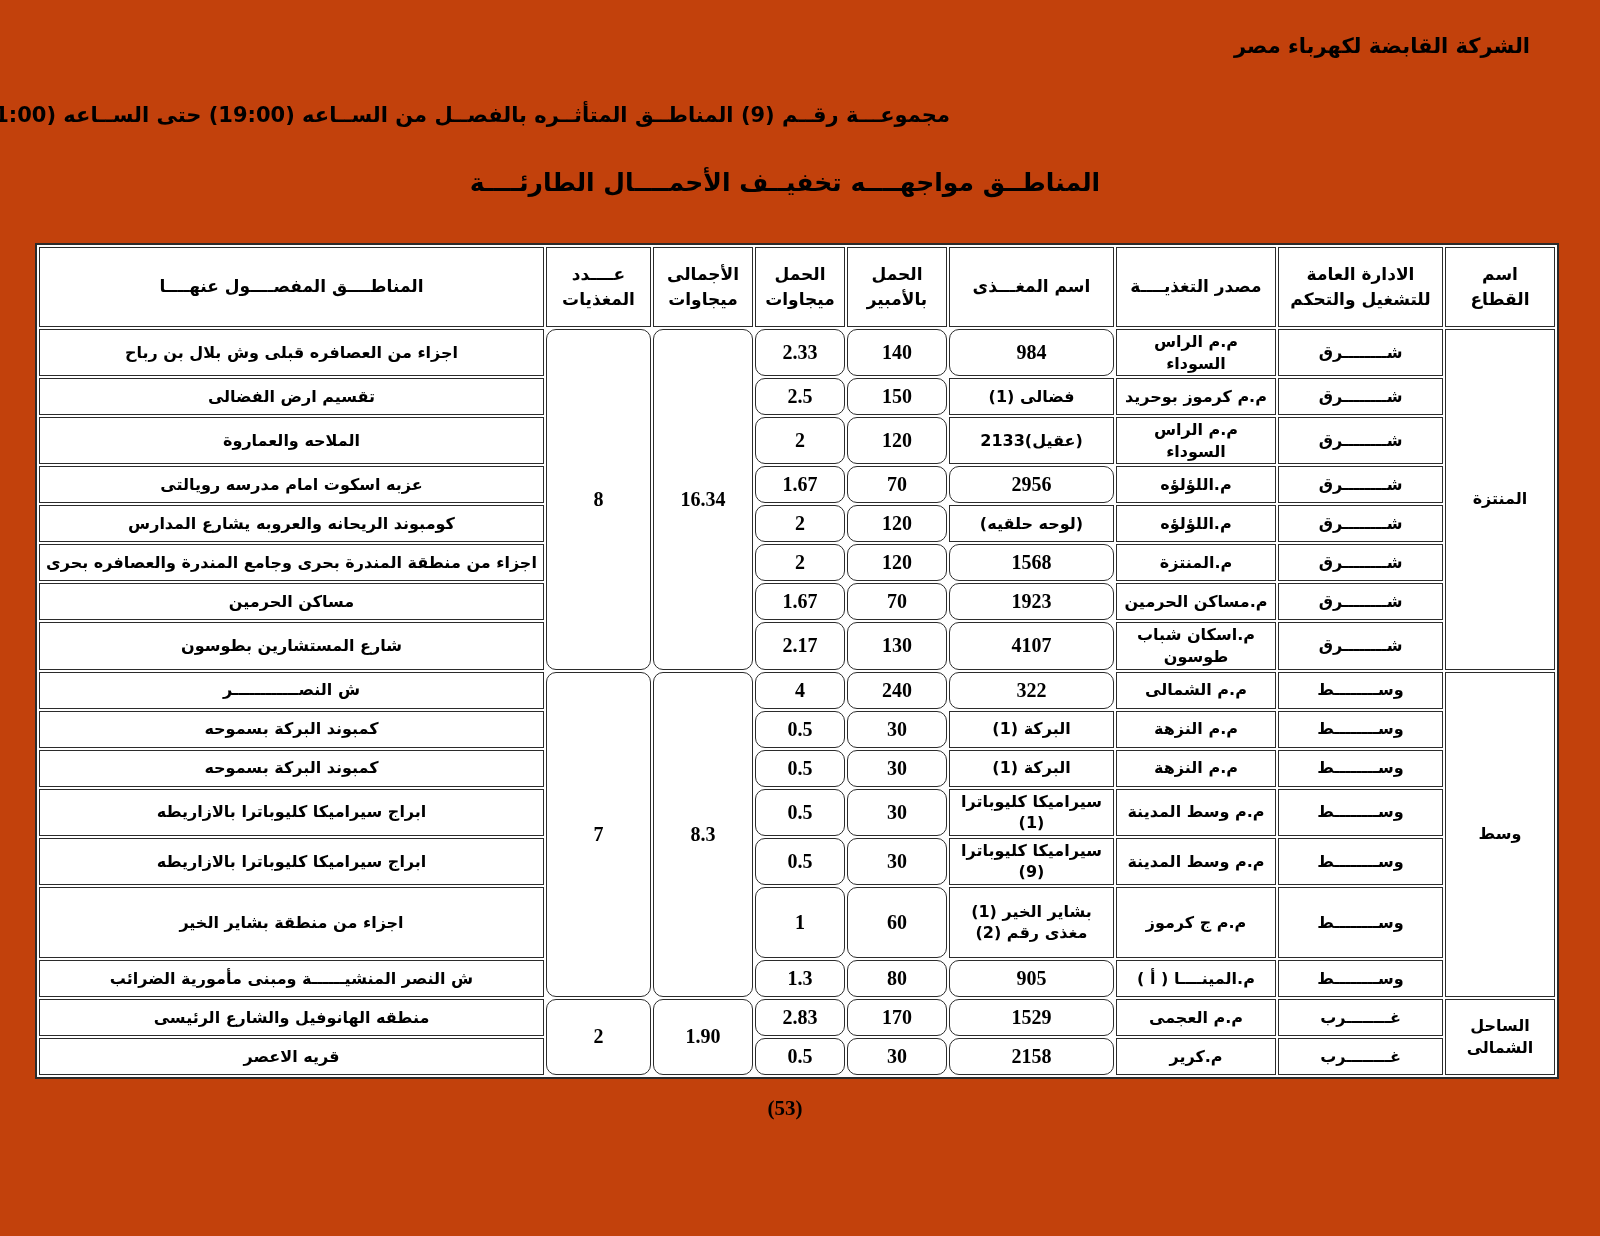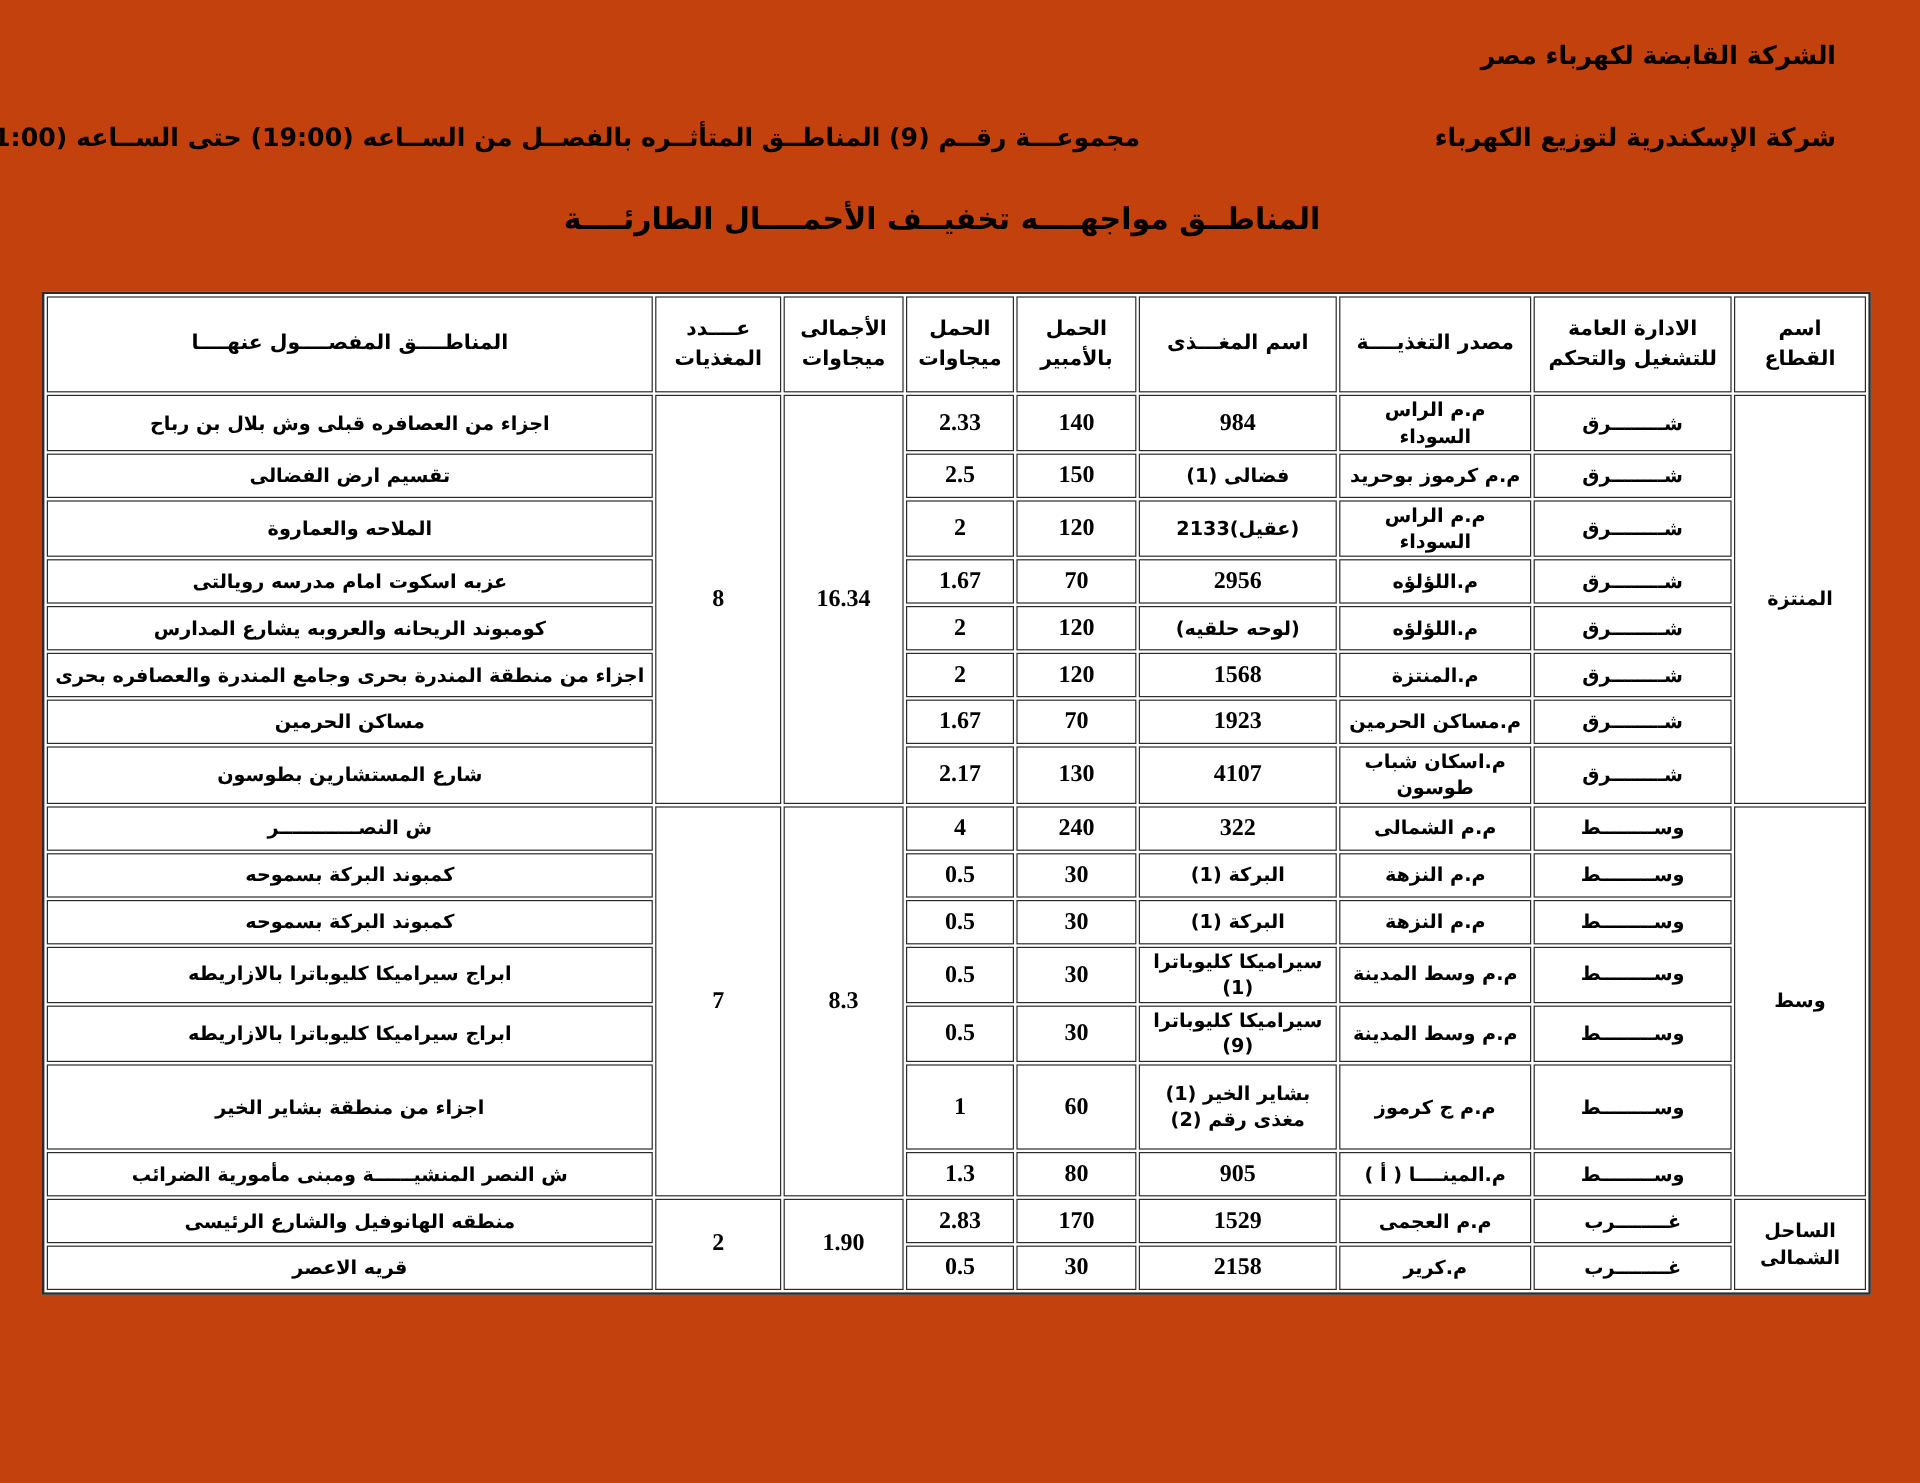--- a/index.html
+++ b/index.html
@@ -24,35 +24,34 @@
   }
   .load-table th,.load-table td{
     border:1px solid #2b2b2b;text-align:center;vertical-align:middle;
     font-weight:bold;padding:1px 5px;white-space:pre-line;overflow:hidden;
     background:#fff;
   }
   .load-table thead tr{height:80px;}
   .load-table th{font-size:17px;line-height:1.5;}
   .load-table td.ar{font-size:16px;line-height:1.35;}
   .load-table td.num{
-    font-family:"Liberation Serif","DejaVu Serif",serif;font-size:20px;
+    font-family:"Liberation Serif","DejaVu Serif",serif;font-size:20px;border-radius:10px;
   }
   .page-num{
     position:absolute;left:35px;top:1096px;width:1500px;text-align:center;
     font-family:"Liberation Serif","DejaVu Serif",serif;font-weight:bold;font-size:21px;
   }
 </style>
 </head>
 <body>
 
 <div class="page">
 
   <div class="hdr-line company1">الشركة القابضة لكهرباء مصر</div>
 
-  <div class="hdr-line company2">شركة الإسكندرية لتوزيع الكهرباء</div>
 
   <div class="hdr-line groupline">مجموعـــة رقــم (9) المناطــق المتأثــره بالفصــل من الســاعه (19:00) حتى الســاعه (21:00)</div>
 
   <div class="doc-title">المناطــق مواجهــــه تخفيــف الأحمــــال الطارئــــة</div>
 
   <table class="load-table">
     <colgroup>
         <col style="width: 110px;">
         <col style="width: 165px;">
         <col style="width: 160px;">
@@ -224,14 +223,15 @@
           <td class="ar">غــــــــرب</td>
           <td class="ar">م.كرير</td>
           <td class="num">2158</td>
           <td class="num">30</td>
           <td class="num">0.5</td>
           <td class="ar">قريه الاعصر</td>
         </tr>
       </tbody>
   </table>
 
+  <div class="page-num">(53)</div>
 
 </div>
 
 </body></html>

